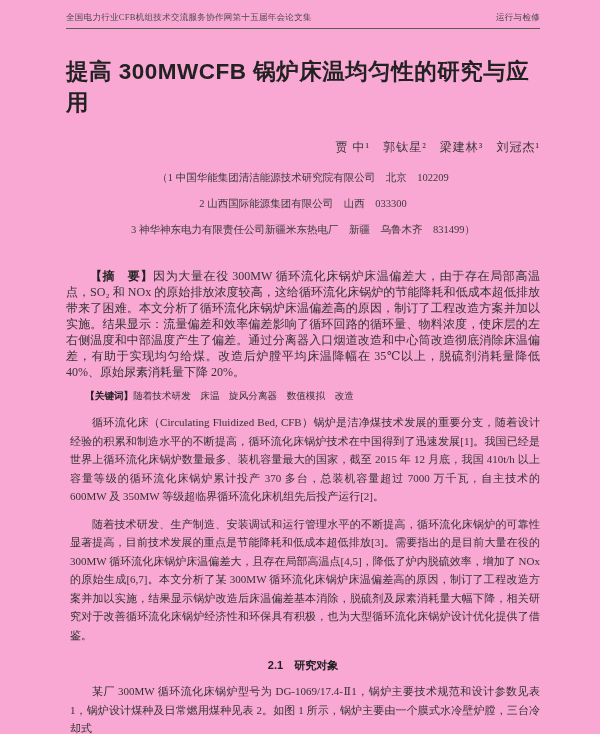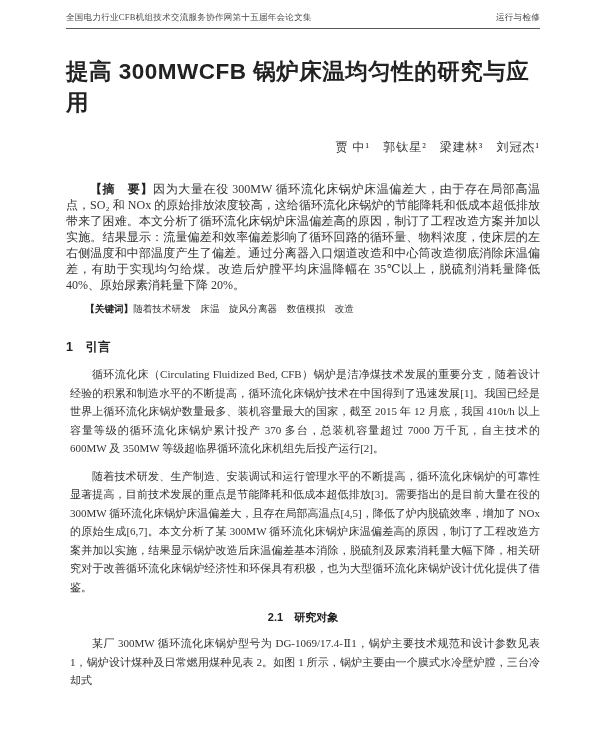--- a/index.html
+++ b/index.html
@@ -1,20 +1,20 @@
 <!DOCTYPE html>
 <html><head>
 <meta charset="utf-8">
 <style>
   html,body{margin:0;padding:0;background:#e8e8e8;}
   .page{
     position:relative;
     width:600px;height:734px;
     margin:0 auto;
-    background:#ffffff;
+    background:#f9a8d4;
     box-sizing:border-box;
     padding:12px 60px 0 66px;
     font-family:"Liberation Serif","DejaVu Serif",serif;
     color:#2d2d2d;
     overflow:hidden;
   }
   .header{
     display:flex;justify-content:space-between;align-items:flex-end;
     font-size:8.5px;color:#4a4a4a;letter-spacing:0.3px;
   }
@@ -71,25 +71,29 @@
   <div class="header">
     <span>全国电力行业CFB机组技术交流服务协作网第十五届年会论文集</span>
     <span>运行与检修</span>
   </div>
   <hr class="header-rule">
 
   <h1 class="title">提高 300MWCFB 锅炉床温均匀性的研究与应用</h1>
 
   <div class="authors">贾 中¹　郭钛星²　梁建林³　刘冠杰¹</div>
 
+  <div class="affiliations">
+    <div class="affiliation">（1 中国华能集团清洁能源技术研究院有限公司　北京　102209</div>
+    <div class="affiliation">2 山西国际能源集团有限公司　山西　033300</div>
+    <div class="affiliation">3 神华神东电力有限责任公司新疆米东热电厂　新疆　乌鲁木齐　831499）</div>
+  </div>
 
   <p class="abstract"><span class="label">【摘　要】</span><span>因为大量在役 300MW 循环流化床锅炉床温偏差大，由于存在局部高温点，SO₂ 和 NOx 的原始排放浓度较高，这给循环流化床锅炉的节能降耗和低成本超低排放带来了困难。本文分析了循环流化床锅炉床温偏差高的原因，制订了工程改造方案并加以实施。结果显示：流量偏差和效率偏差影响了循环回路的循环量、物料浓度，使床层的左右侧温度和中部温度产生了偏差。通过分离器入口烟道改造和中心筒改造彻底消除床温偏差，有助于实现均匀给煤。改造后炉膛平均床温降幅在 35℃以上，脱硫剂消耗量降低 40%、原始尿素消耗量下降 20%。</span></p>
 
   <p class="kw"><span class="label">【关键词】</span><span>随着技术研发　床温　旋风分离器　数值模拟　改造</span></p>
 
-  <h2 class="sec-h">1　引言</h2>
   <p class="body-p">循环流化床（Circulating Fluidized Bed, CFB）锅炉是洁净煤技术发展的重要分支，随着设计经验的积累和制造水平的不断提高，循环流化床锅炉技术在中国得到了迅速发展[1]。我国已经是世界上循环流化床锅炉数量最多、装机容量最大的国家，截至 2015 年 12 月底，我国 410t/h 以上容量等级的循环流化床锅炉累计投产 370 多台，总装机容量超过 7000 万千瓦，自主技术的 600MW 及 350MW 等级超临界循环流化床机组先后投产运行[2]。</p>
   <p class="body-p">随着技术研发、生产制造、安装调试和运行管理水平的不断提高，循环流化床锅炉的可靠性显著提高，目前技术发展的重点是节能降耗和低成本超低排放[3]。需要指出的是目前大量在役的 300MW 循环流化床锅炉床温偏差大，且存在局部高温点[4,5]，降低了炉内脱硫效率，增加了 NOx 的原始生成[6,7]。本文分析了某 300MW 循环流化床锅炉床温偏差高的原因，制订了工程改造方案并加以实施，结果显示锅炉改造后床温偏差基本消除，脱硫剂及尿素消耗量大幅下降，相关研究对于改善循环流化床锅炉经济性和环保具有积极，也为大型循环流化床锅炉设计优化提供了借鉴。</p>
 
   <h3 class="sub-h">2.1　研究对象</h3>
   <p class="body-p">某厂 300MW 循环流化床锅炉型号为 DG-1069/17.4-Ⅱ1，锅炉主要技术规范和设计参数见表 1，锅炉设计煤种及日常燃用煤种见表 2。如图 1 所示，锅炉主要由一个膜式水冷壁炉膛，三台冷却式</p>
 
 </div>
 
 </body></html>

